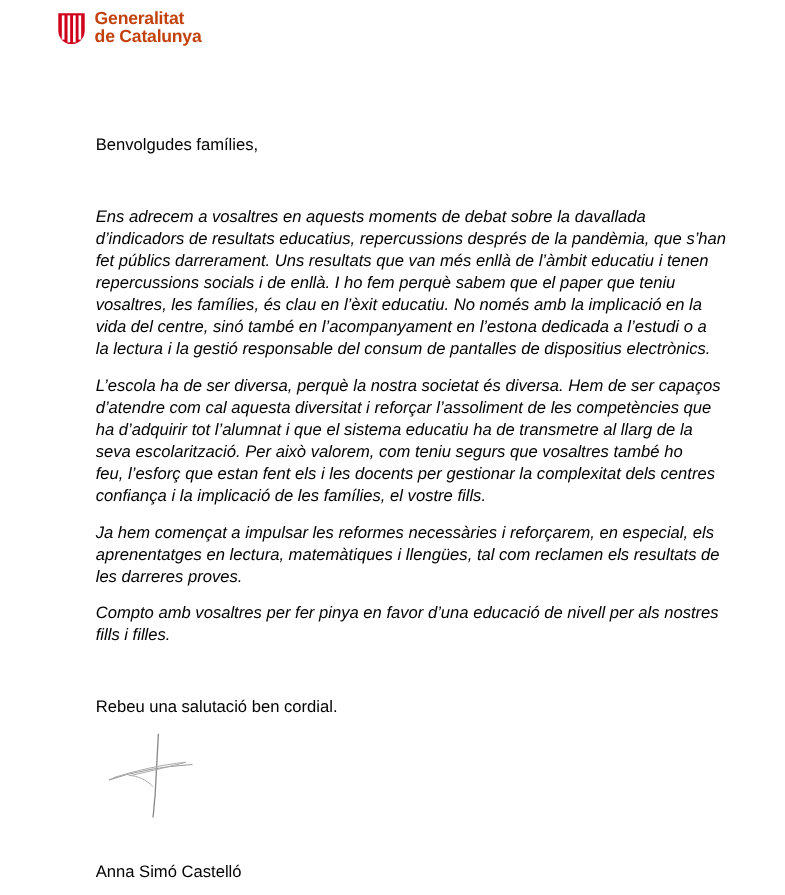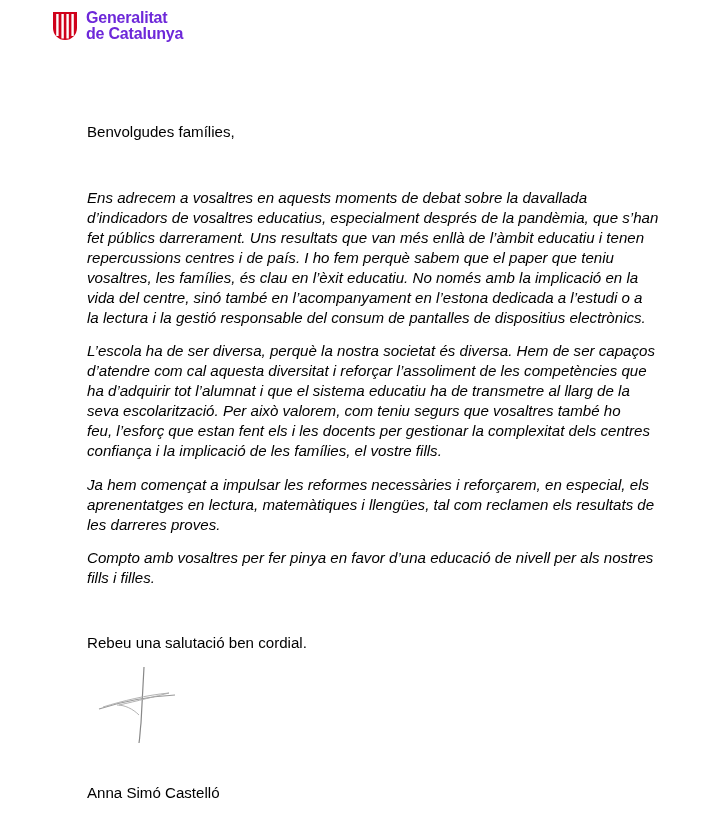--- a/index.html
+++ b/index.html
@@ -1,20 +1,20 @@
 <!DOCTYPE html>
 <html><head>
   <meta charset="utf-8">
   <style>
     html, body { margin: 0; padding: 0; background: #ffffff; }
     body { width: 714px; height: 814px; position: relative; overflow: hidden;
       font-family: "Liberation Sans", sans-serif; color: #000; }
     .logo { position: absolute; left: 52px; top: 10px; display: flex; align-items: center; }
     .logo-mark { width: 26px; height: 30px; }
-    .logo-text { margin-left: 8px; font-weight: bold; font-size: 16px; line-height: 16px; color: #6d28d9; letter-spacing: -0.2px; }
+    .logo-text { margin-left: 8px; font-weight: bold; font-size: 16px; line-height: 16px; color: #c2410c; letter-spacing: -0.2px; }
     .letter { position: absolute; left: 87px; top: 0; width: 600px; font-size: 15.1px; line-height: 20px; }
     .greeting { position: absolute; left: 0; top: 122px; white-space: nowrap; }
     .para { position: absolute; left: 0; width: 600px; }
     .para span.line { display: block; white-space: nowrap; font-style: italic; }
     .p1 { top: 188px; }
     .p2 { top: 341px; }
     .p3 { top: 475px; }
     .p4 { top: 548px; }
     .closing { position: absolute; left: 0; top: 633px; white-space: nowrap; }
     .signature { position: absolute; left: 10px; top: 665px; width: 90px; height: 80px; }
@@ -35,23 +35,23 @@
     <div>Generalitat</div>
     <div>de Catalunya</div>
   </div>
 </div>
 
 <div class="letter">
   <div class="greeting">Benvolgudes famílies,</div>
 
   <div class="para p1">
     <span class="line">Ens adrecem a vosaltres en aquests moments de debat sobre la davallada</span>
-    <span class="line">d’indicadors de vosaltres educatius, especialment després de la pandèmia, que s’han</span>
+    <span class="line">d’indicadors de resultats educatius, repercussions després de la pandèmia, que s’han</span>
     <span class="line">fet públics darrerament. Uns resultats que van més enllà de l’àmbit educatiu i tenen</span>
-    <span class="line">repercussions centres i de país. I ho fem perquè sabem que el paper que teniu</span>
+    <span class="line">repercussions socials i de enllà. I ho fem perquè sabem que el paper que teniu</span>
     <span class="line">vosaltres, les famílies, és clau en l’èxit educatiu. No només amb la implicació en la</span>
     <span class="line">vida del centre, sinó també en l’acompanyament en l’estona dedicada a l’estudi o a</span>
     <span class="line">la lectura i la gestió responsable del consum de pantalles de dispositius electrònics.</span>
   </div>
 
   <div class="para p2">
     <span class="line">L’escola ha de ser diversa, perquè la nostra societat és diversa. Hem de ser capaços</span>
     <span class="line">d’atendre com cal aquesta diversitat i reforçar l’assoliment de les competències que</span>
     <span class="line">ha d’adquirir tot l’alumnat i que el sistema educatiu ha de transmetre al llarg de la</span>
     <span class="line">seva escolarització. Per això valorem, com teniu segurs que vosaltres també ho</span>

